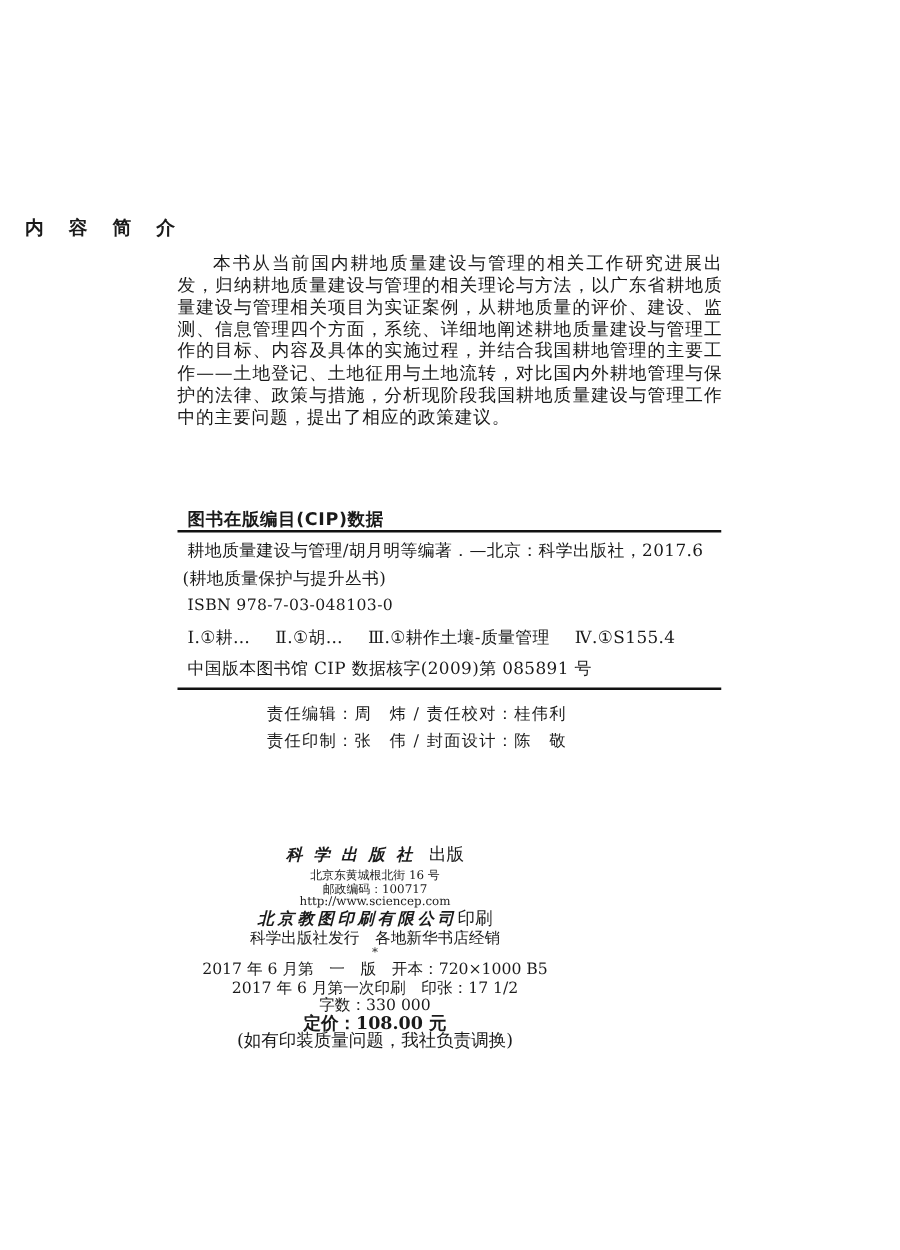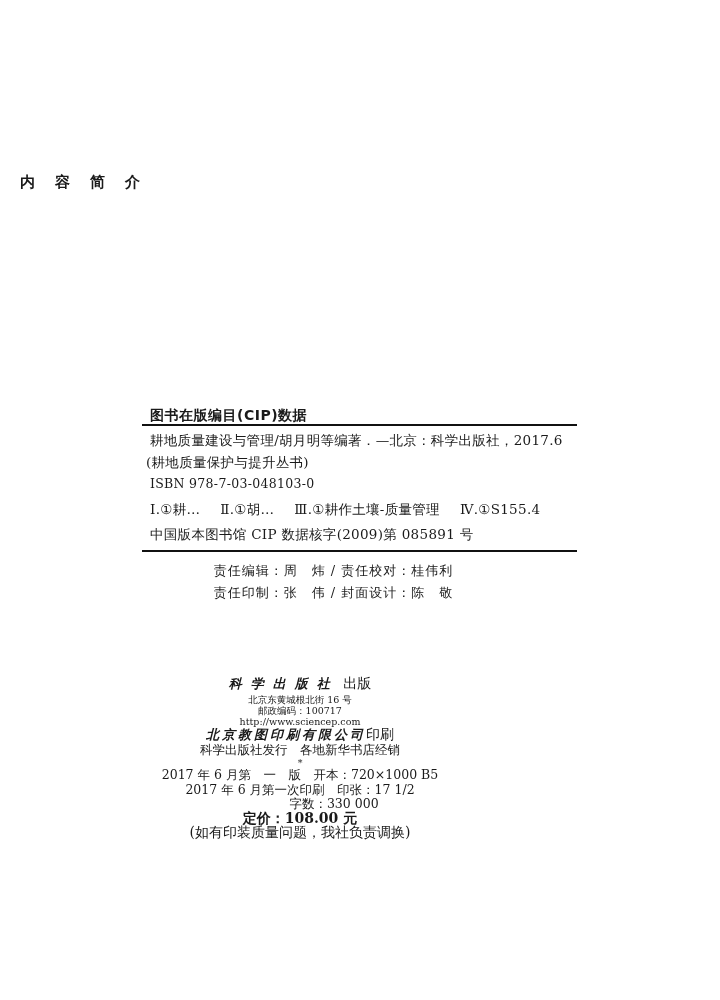--- a/index.html
+++ b/index.html
@@ -30,20 +30,21 @@
     .norm { font-size: 12.5px; }
     .price { top: 810px; font-size: 14px; font-weight: bold; }
     .note { top: 824px; font-size: 14px; }
   </style>
 </head>
 <body>
 
 <div class="abs heading">内容简介</div>
 
 <div class="abs summary">
+  <p>本书从当前国内耕地质量建设与管理的相关工作研究进展出发，归纳耕地质量建设与管理的相关理论与方法，以广东省耕地质量建设与管理相关项目为实证案例，从耕地质量的评价、建设、监测、信息管理四个方面，系统、详细地阐述耕地质量建设与管理工作的目标、内容及具体的实施过程，并结合我国耕地管理的主要工作——土地登记、土地征用与土地流转，对比国内外耕地管理与保护的法律、政策与措施，分析现阶段我国耕地质量建设与管理工作中的主要问题，提出了相应的政策建议。</p>
 </div>
 
 <div class="abs cip-title">图书在版编目(CIP)数据</div>
 <div class="abs rule" style="top:424px;"></div>
 <div class="abs cip-line" style="top:432px;">耕地质量建设与管理/胡月明等编著．—北京：科学出版社，2017.6</div>
 <div class="abs cip-line" style="top:454px; left:146px;">(耕地质量保护与提升丛书)</div>
 <div class="abs cip-line" style="top:476px; font-size:12.5px;">ISBN 978-7-03-048103-0</div>
 <div class="abs cip-line cip-class" style="top:501px;">
   <span>Ⅰ.①耕…</span><span>Ⅱ.①胡…</span><span>Ⅲ.①耕作土壤-质量管理</span><span>Ⅳ.①S155.4</span>
 </div>
@@ -55,15 +56,15 @@
 
 <div class="abs colo press-name"><span class="fancy">科学出版社</span> <span>出版</span></div>
 <div class="abs colo small" style="top:694px;">北京东黄城根北街 16 号</div>
 <div class="abs colo small" style="top:705px;">邮政编码：100717</div>
 <div class="abs colo small" style="top:716px;">http://www.sciencep.com</div>
 <div class="abs colo printer"><span class="fancy">北京教图印刷有限公司</span><span>印刷</span></div>
 <div class="abs colo norm" style="top:742px;">科学出版社发行　各地新华书店经销</div>
 <div class="abs colo small" style="top:757px;">*</div>
 <div class="abs colo norm" style="top:767px;">2017 年 6 月第　一　版　开本：720×1000 B5</div>
 <div class="abs colo norm" style="top:782px;">2017 年 6 月第一次印刷　印张：17 1/2</div>
-<div class="abs colo norm" style="top:796px;margin-left:34px;">字数：330 000</div>
+<div class="abs colo norm" style="top:796px;">字数：330 000</div>
 <div class="abs colo price">定价：108.00 元</div>
 <div class="abs colo note">(如有印装质量问题，我社负责调换)</div>
 
 </body></html>

